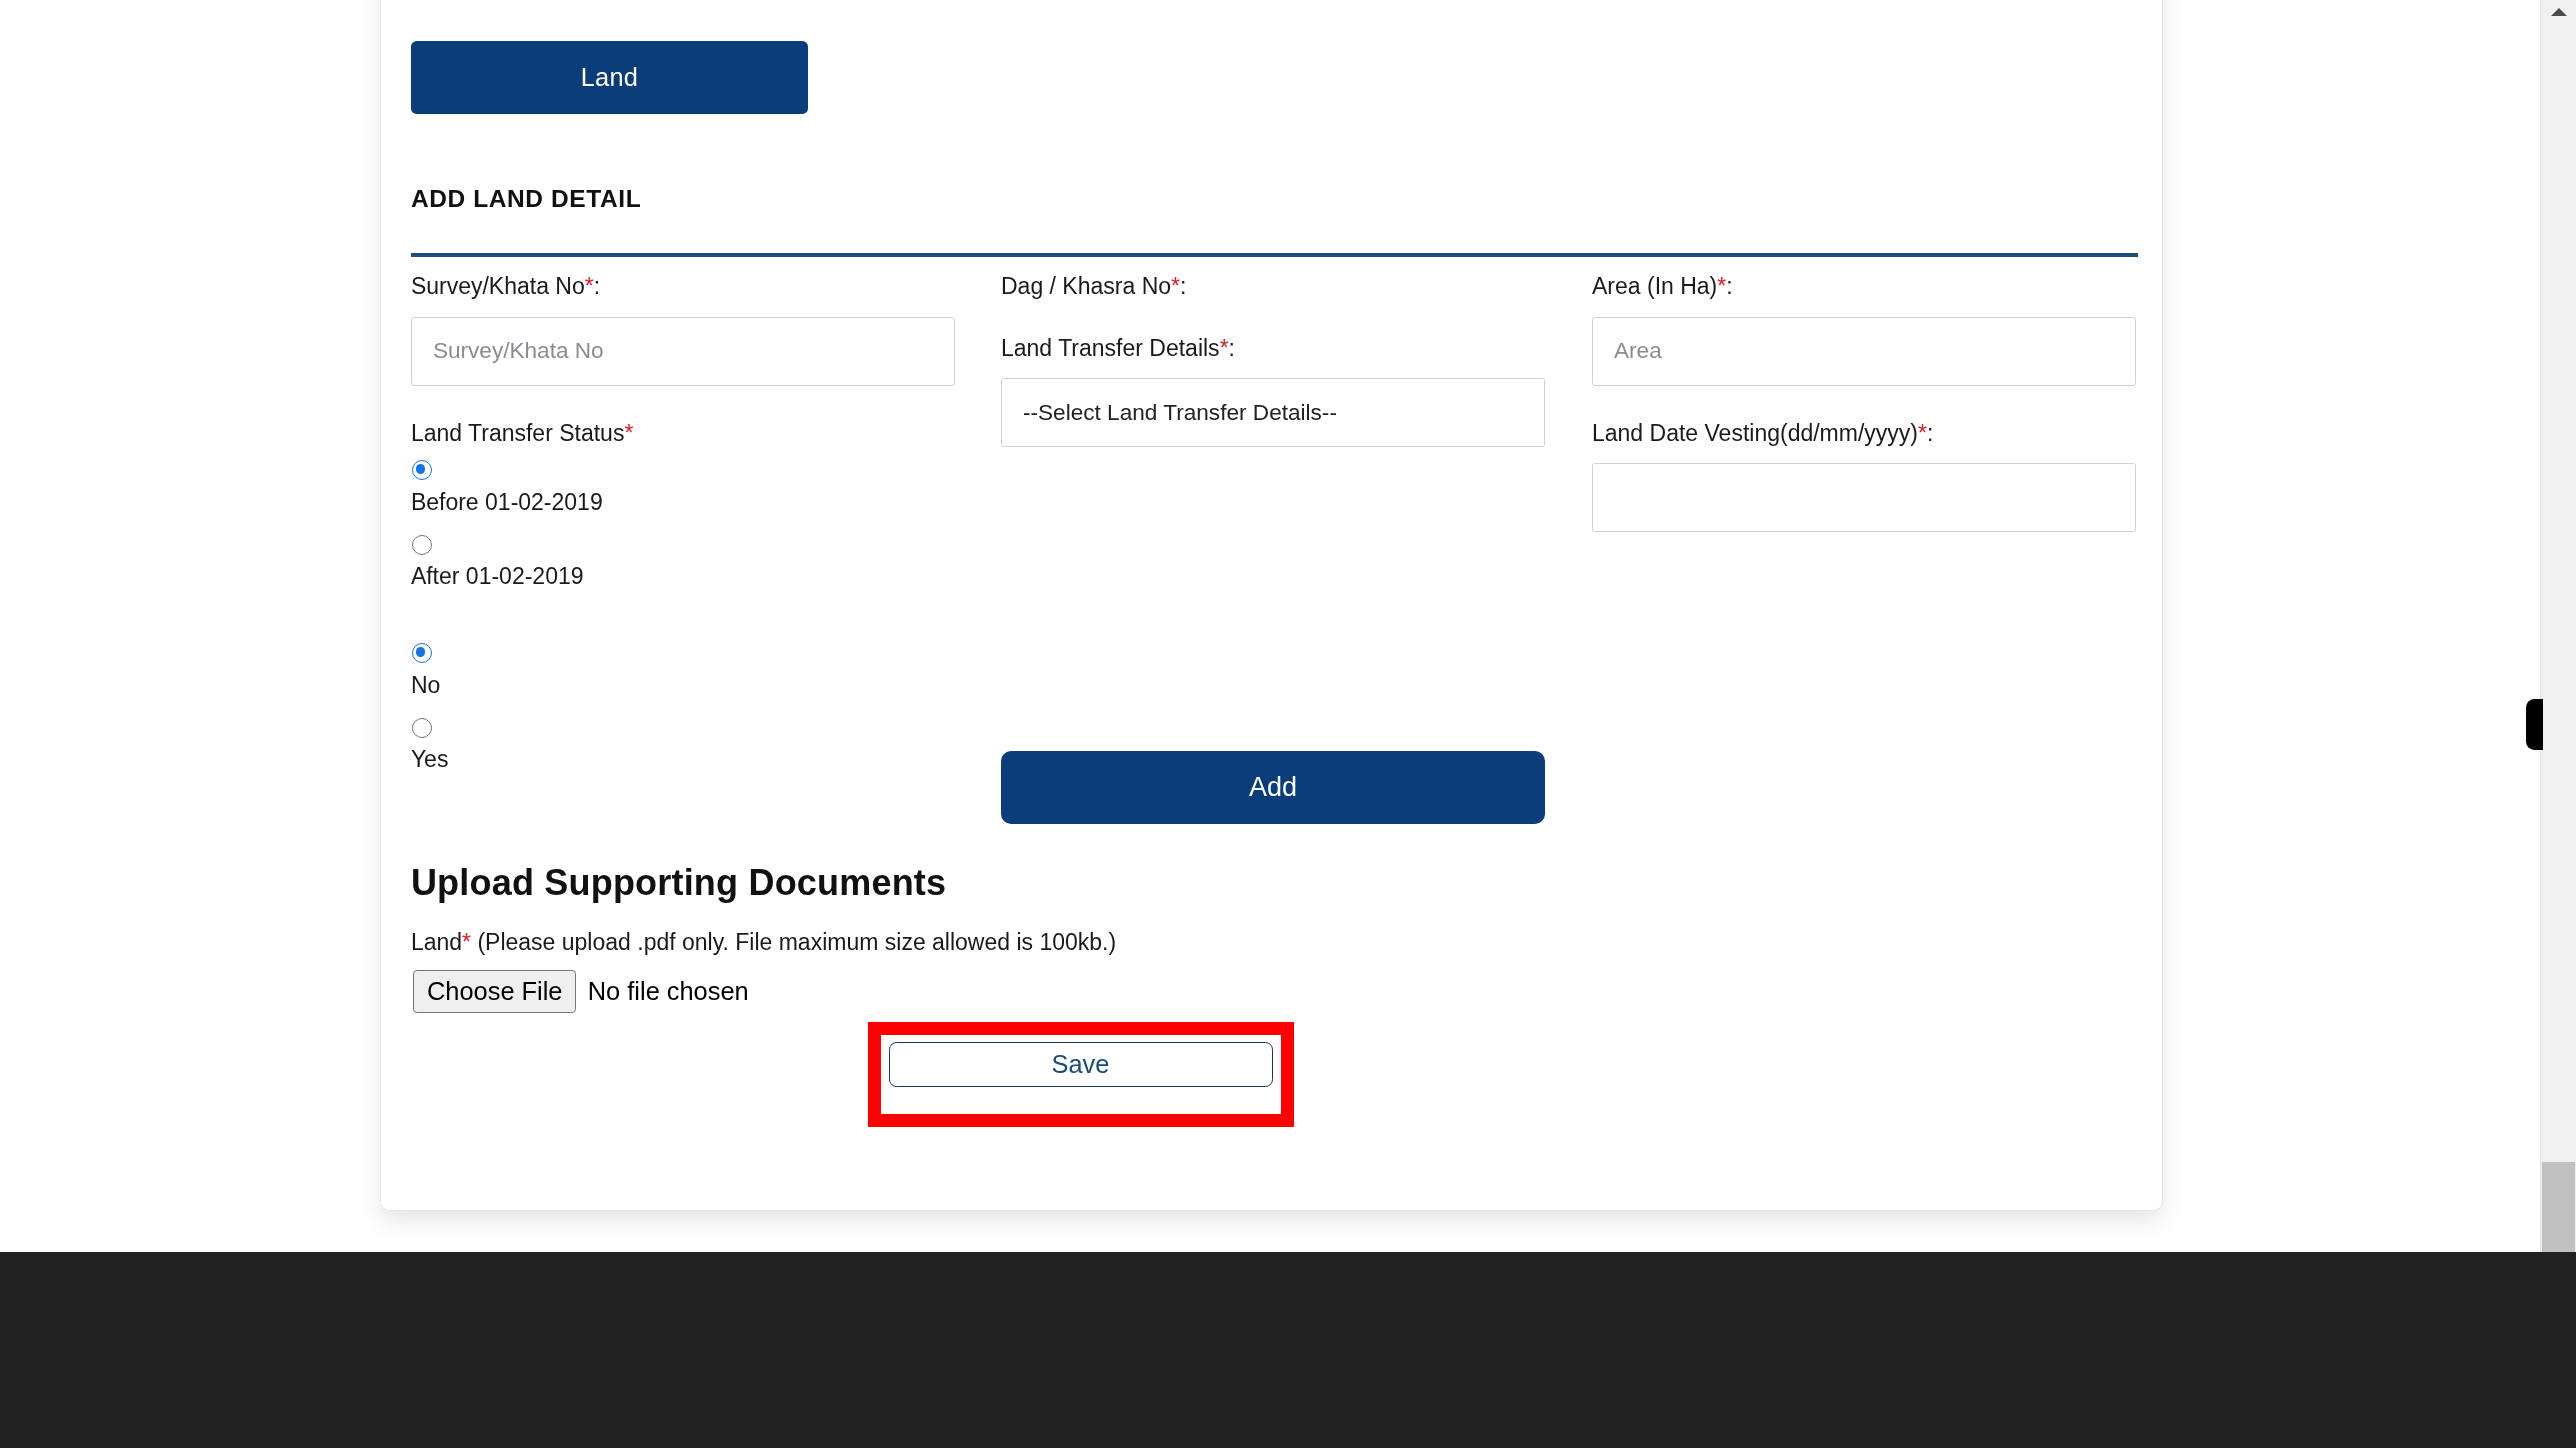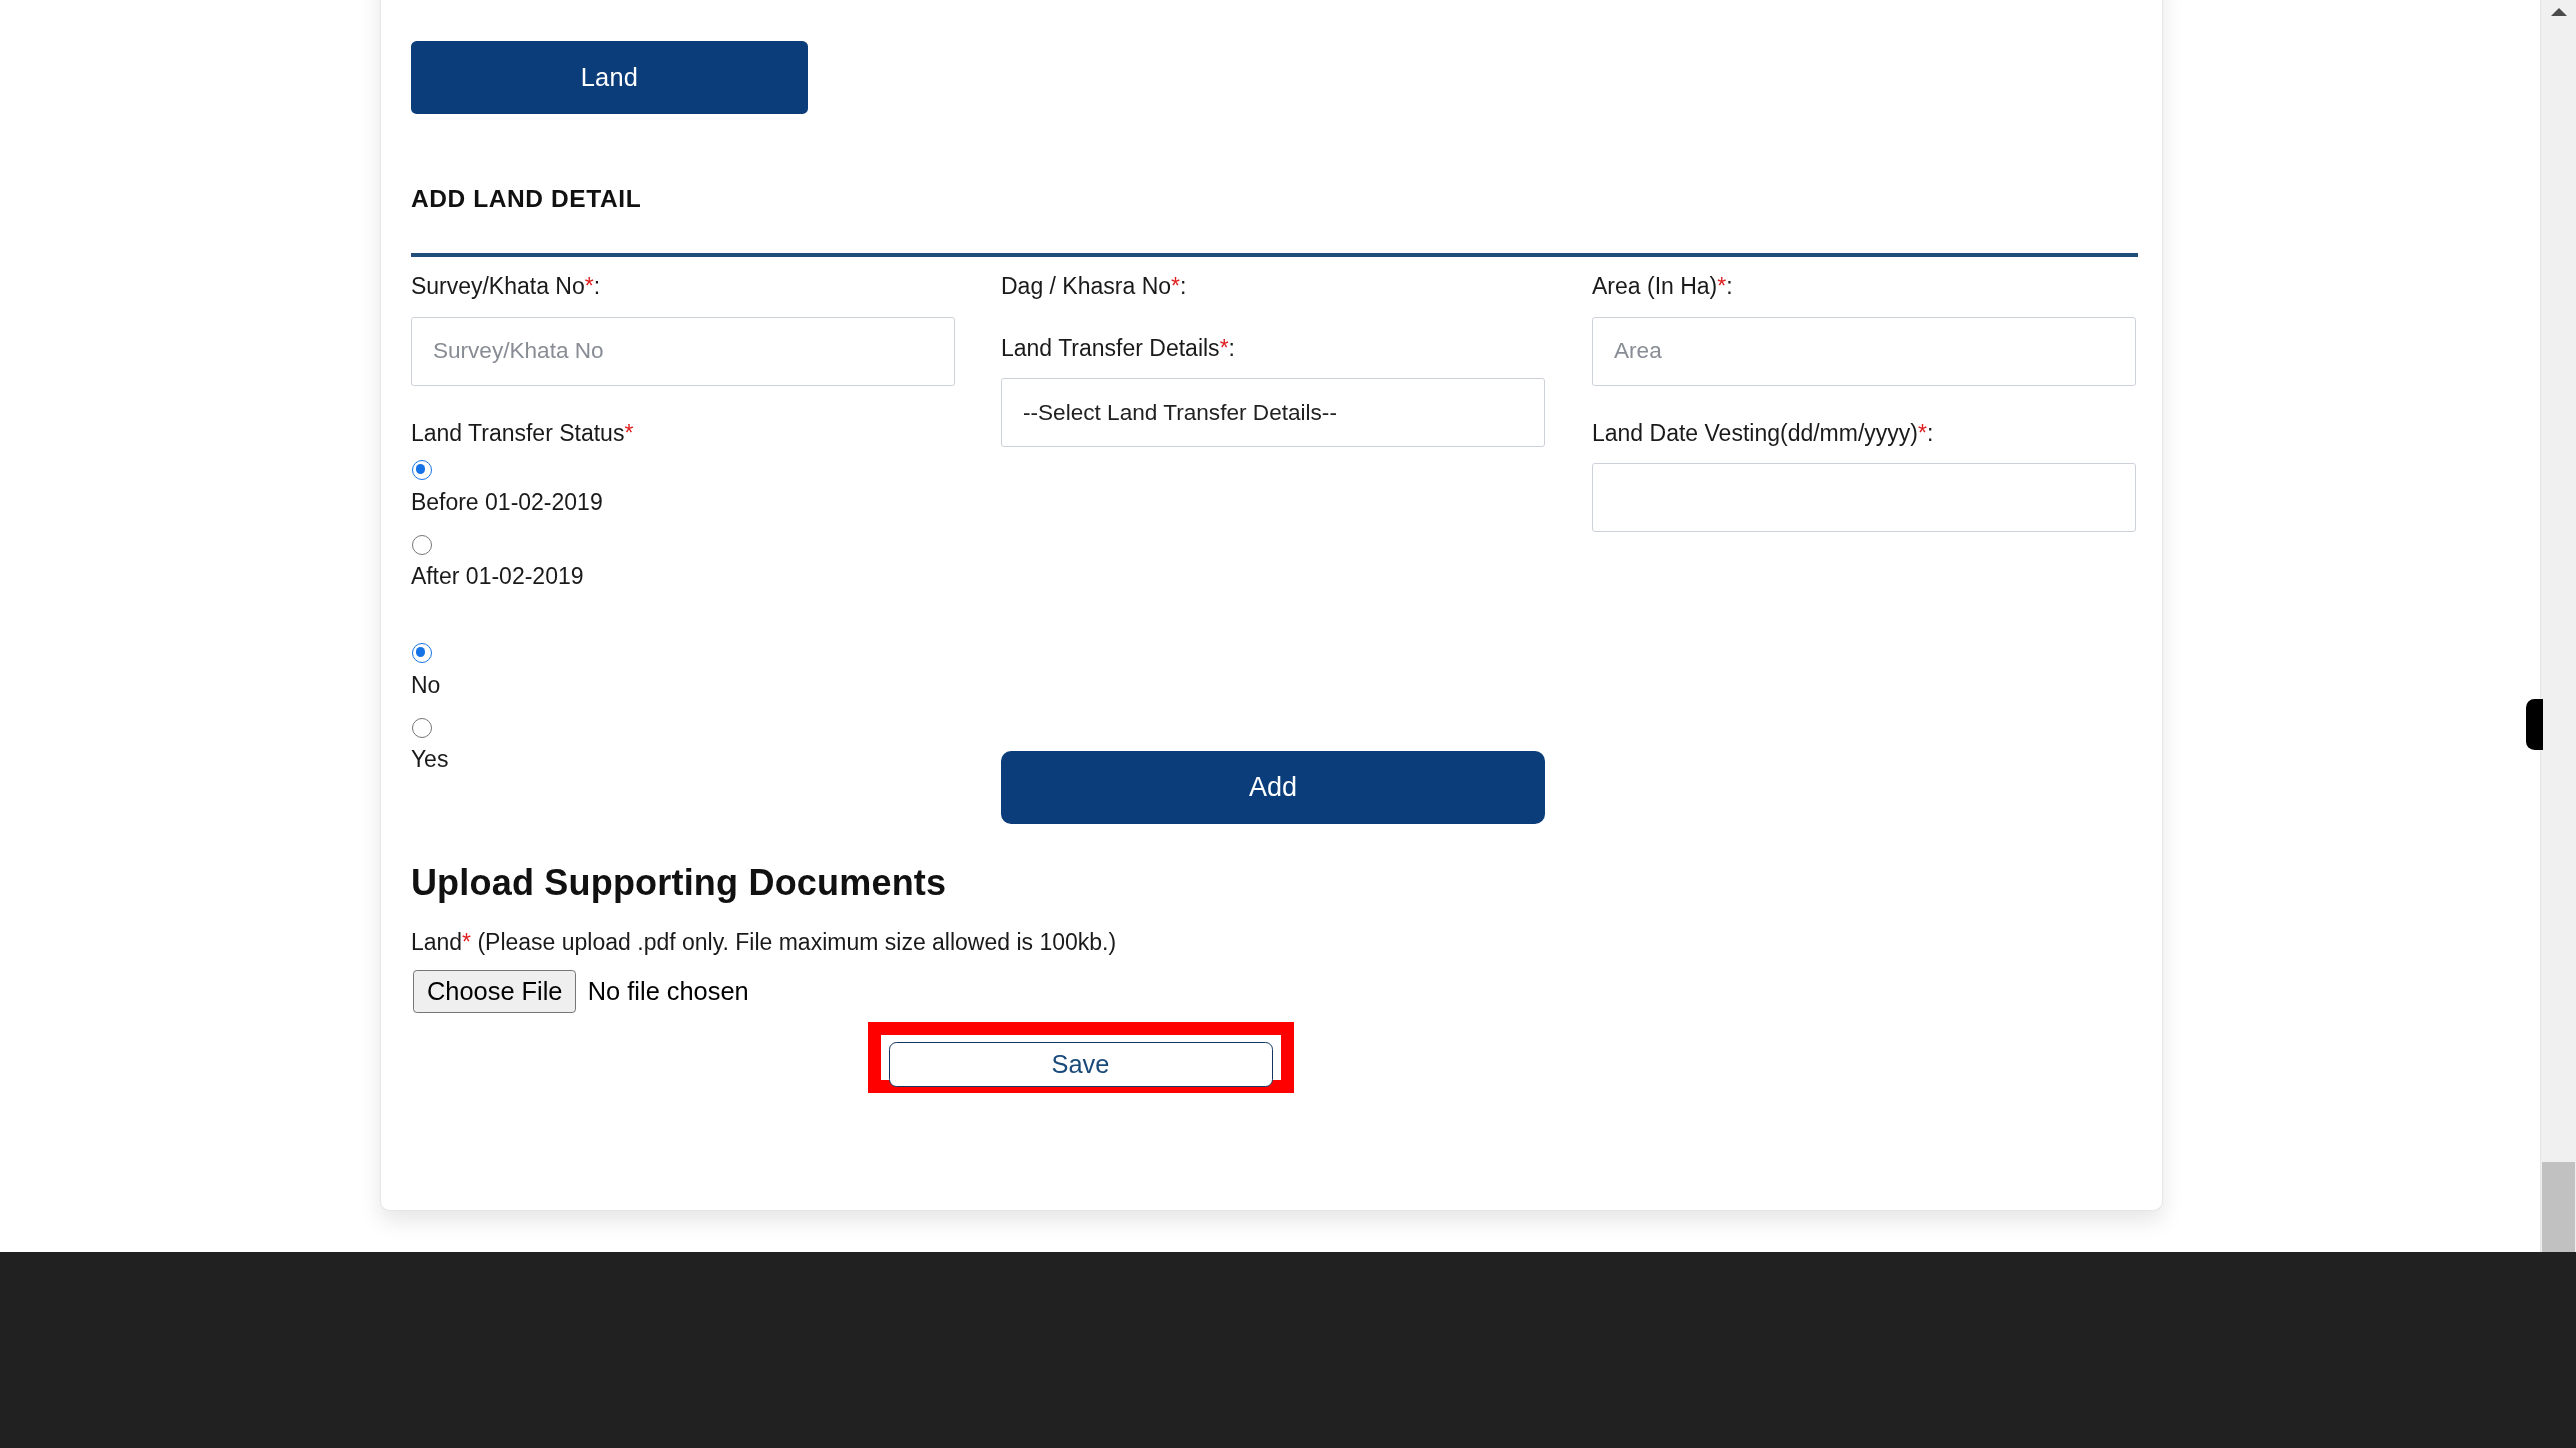--- a/index.html
+++ b/index.html
@@ -252,21 +252,21 @@
     color: #000000;
     white-space: nowrap;
   }
 
   
   .save-wrap {
     position: absolute;
     left: 459px;
     top: 1022px;
     width: 426px;
-    height: 71px;
+    height: 105px;
     background: #ffffff;
     border: 13px solid #fe0000;
     box-sizing: border-box;
   }
   .save-btn {
     position: absolute;
     left: 7.5px;
     top: 6.6px;
     width: 384px;
     height: 45px;

